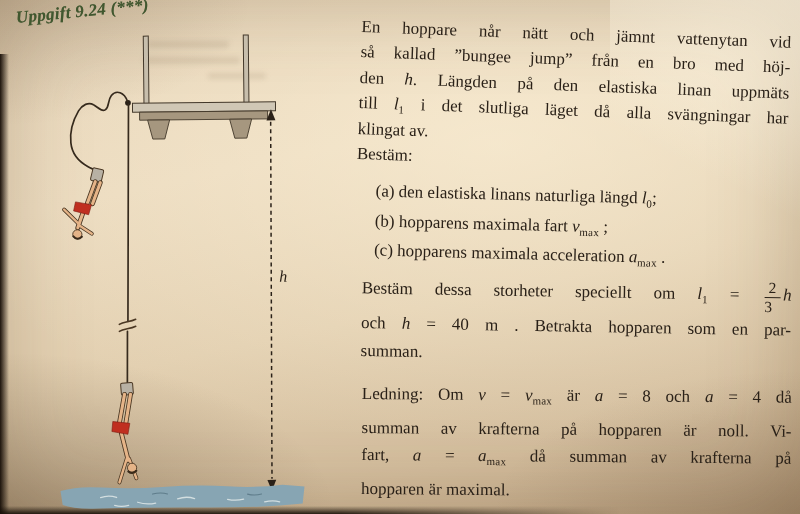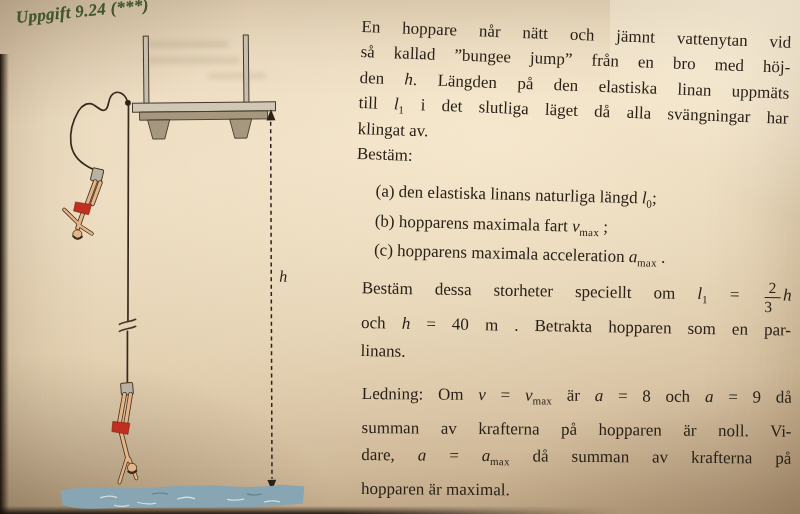--- a/index.html
+++ b/index.html
@@ -155,22 +155,22 @@
         <div class="tline"><span class="seg-r">Bestäm:</span></div>
       </div>
     <div class="para list">
         <div class="tline"><span class="seg-r">(a) den elastiska linans naturliga längd </span><span class="seg-i">l</span><span class="seg-sub">0</span><span class="seg-r">;</span></div>
         <div class="tline"><span class="seg-r">(b) hopparens maximala fart </span><span class="seg-i">v</span><span class="seg-sub">max</span><span class="seg-r"> ;</span></div>
         <div class="tline"><span class="seg-r">(c) hopparens maximala acceleration </span><span class="seg-i">a</span><span class="seg-sub">max</span><span class="seg-r"> .</span></div>
       </div>
     <div class="para p2">
         <div class="tline just"><span class="seg-r">Bestäm dessa storheter speciellt om </span><span class="seg-i">l</span><span class="seg-sub">1</span><span class="seg-r"> = </span><span class="frac"><span class="fnum">2</span><span class="fden">3</span></span><span class="seg-i">h</span></div>
         <div class="tline just"><span class="seg-r">och </span><span class="seg-i">h</span><span class="seg-r"> = 40 m . Betrakta hopparen som en par-</span></div>
-        <div class="tline"><span class="seg-r">linans.</span></div>
+        <div class="tline"><span class="seg-r">summan.</span></div>
       </div>
     <div class="para p3">
-        <div class="tline just"><span class="seg-r">Ledning: Om </span><span class="seg-i">v</span><span class="seg-r"> = </span><span class="seg-i">v</span><span class="seg-sub">max</span><span class="seg-r"> är </span><span class="seg-i">a</span><span class="seg-r"> = 8 och </span><span class="seg-i">a</span><span class="seg-r"> = 9 då</span></div>
+        <div class="tline just"><span class="seg-r">Ledning: Om </span><span class="seg-i">v</span><span class="seg-r"> = </span><span class="seg-i">v</span><span class="seg-sub">max</span><span class="seg-r"> är </span><span class="seg-i">a</span><span class="seg-r"> = 8 och </span><span class="seg-i">a</span><span class="seg-r"> = 4 då</span></div>
         <div class="tline just"><span class="seg-r">summan av krafterna på hopparen är noll. Vi-</span></div>
-        <div class="tline just"><span class="seg-r">dare, </span><span class="seg-i">a</span><span class="seg-r"> = </span><span class="seg-i">a</span><span class="seg-sub">max</span><span class="seg-r"> då summan av krafterna på</span></div>
+        <div class="tline just"><span class="seg-r">fart, </span><span class="seg-i">a</span><span class="seg-r"> = </span><span class="seg-i">a</span><span class="seg-sub">max</span><span class="seg-r"> då summan av krafterna på</span></div>
         <div class="tline"><span class="seg-r">hopparen är maximal.</span></div>
       </div>
   </div>
 </div>
 
 </body></html>

